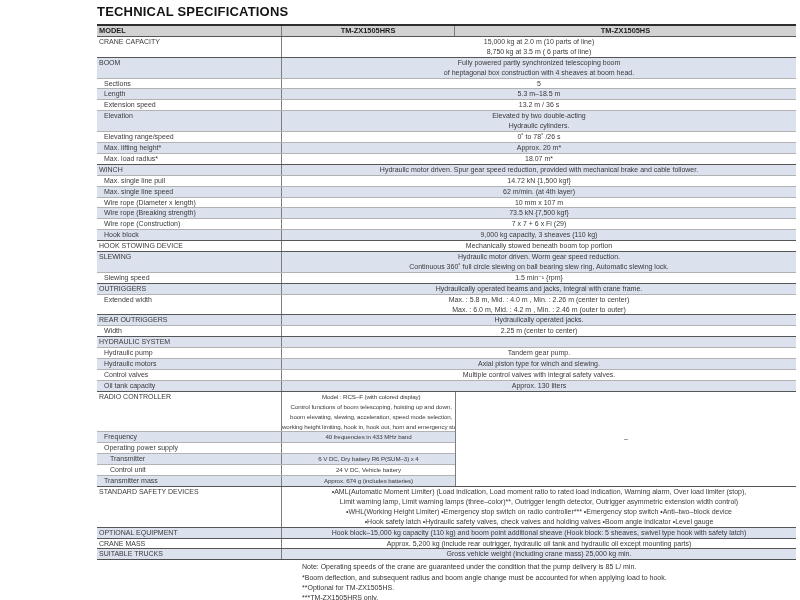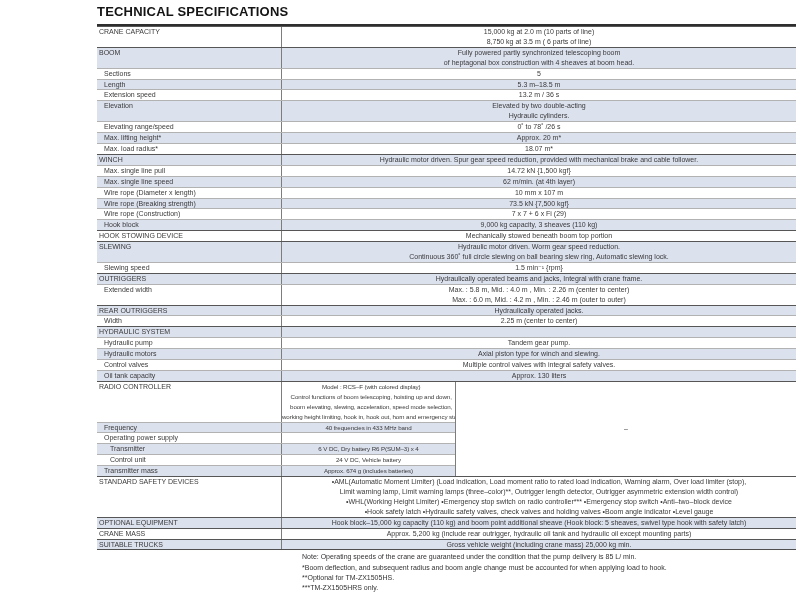--- a/index.html
+++ b/index.html
@@ -54,20 +54,25 @@
   }
   .notes div{white-space:nowrap;}
 </style>
 </head>
 <body>
 
 <div class="sheet">
   <h1 class="page-title">TECHNICAL SPECIFICATIONS</h1>
 
   <div class="spec-table">
+    <div class="row header-row">
+      <div class="lbl">MODEL</div>
+      <div class="mid">TM-ZX1505HRS</div>
+      <div class="rgt">TM-ZX1505HS</div>
+    </div>
 
     <div id="rows-top">
         <div class="row sec ind0">
           <div class="lbl">CRANE CAPACITY</div>
           <div class="val">
             <div>15,000 kg at 2.0 m (10 parts of line)</div>
             <div>8,750 kg at 3.5 m ( 6 parts of line)</div>
           </div>
         </div>
         <div class="row sec shaded ind0">

